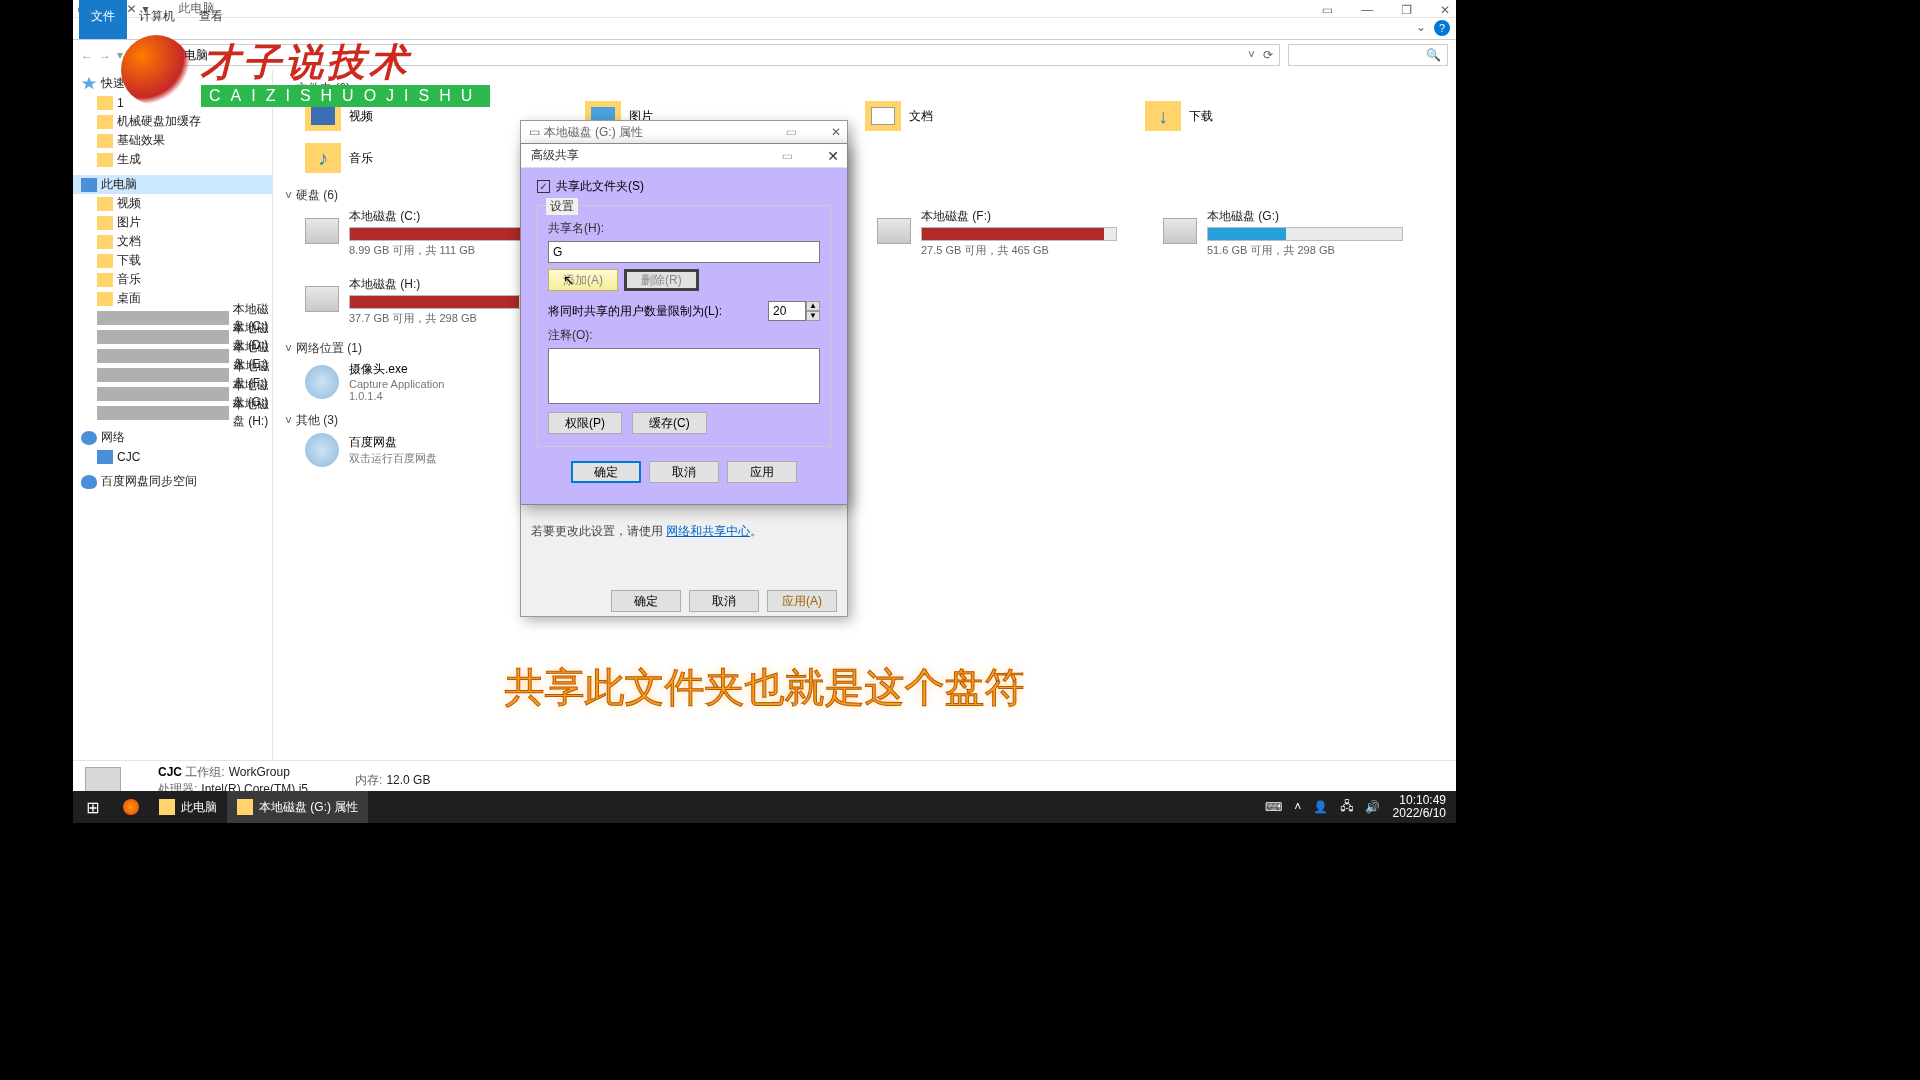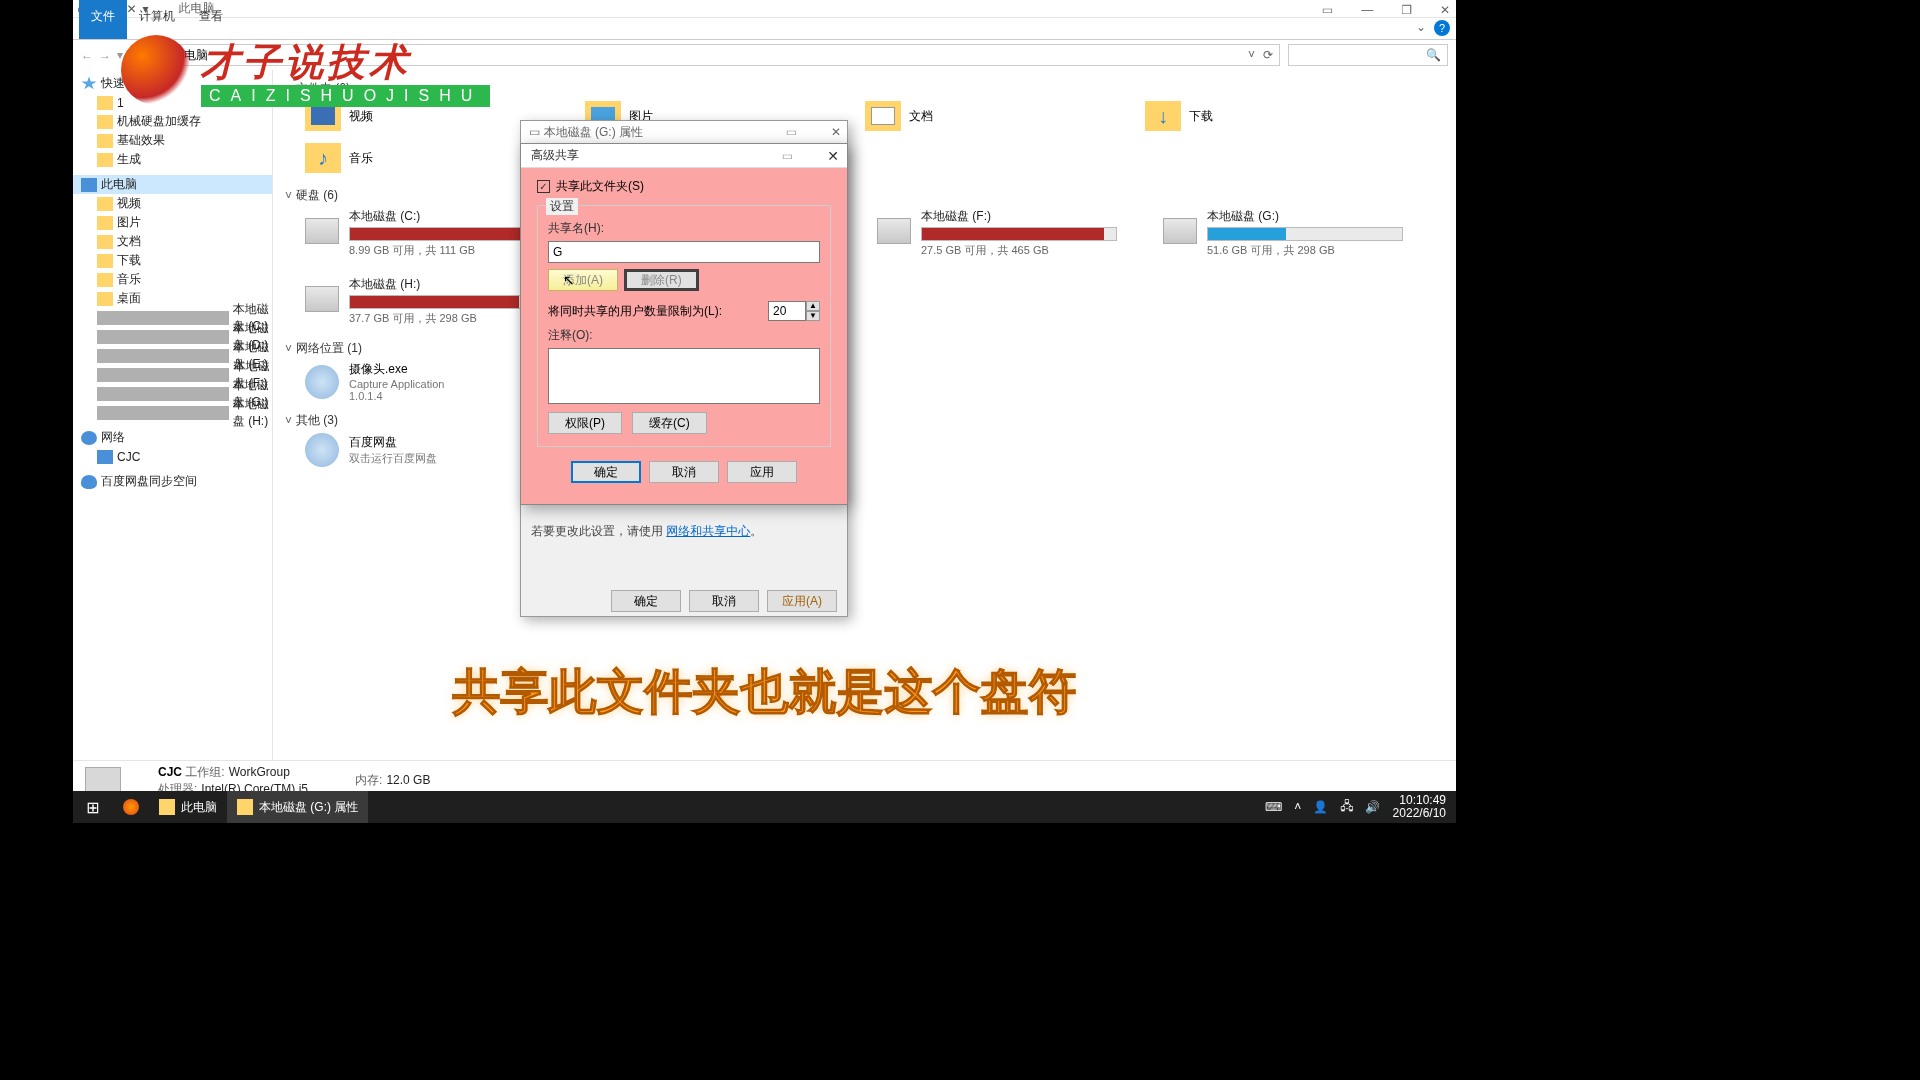--- a/index.html
+++ b/index.html
@@ -87,21 +87,21 @@
 .dlg-prop .dtitle .x { position: absolute; right: 6px; color: #666; }
 .dlg-prop .dtitle .o { position: absolute; right: 50px; color: #999; }
 .dlg-prop .body { padding: 380px 10px 10px; }
 .dlg-prop .hint { color: #444; }
 .dlg-prop .hint a { color: #0066cc; text-decoration: underline; }
 .dlg-prop .btnrow { display: flex; gap: 8px; justify-content: flex-end; margin-top: 50px; }
 .dlg-prop .btnrow button { width: 70px; height: 22px; border: 1px solid #adadad; background: #e1e1e1; }
 .dlg-prop .btnrow button:disabled { color: #a16207; }
 
 
-.dlg-adv { position: absolute; left: 447px; top: 143px; width: 328px; height: 362px; background: #fca5a5; border: 1px solid #888; box-shadow: 4px 4px 14px rgba(0,0,0,.35); }
+.dlg-adv { position: absolute; left: 447px; top: 143px; width: 328px; height: 362px; background: #c4b5fd; border: 1px solid #888; box-shadow: 4px 4px 14px rgba(0,0,0,.35); }
 .dlg-adv .dtitle { height: 24px; background: #fff; display: flex; align-items: center; padding: 0 10px; color: #333; position: relative; border-bottom: 1px solid #ddd; }
 .dlg-adv .dtitle .x { position: absolute; right: 8px; color: #333; font-size: 14px; }
 .dlg-adv .dtitle .o { position: absolute; right: 54px; color: #999; }
 .dlg-adv .form { padding: 10px 16px; }
 .chk-row { display: flex; align-items: center; gap: 6px; margin-bottom: 10px; }
 .chk-row .chk { width: 13px; height: 13px; border: 1px solid #333; display:flex; align-items:center; justify-content:center; font-size:10px; color:#333; }
 .fieldset { border: 1px solid #ccc; padding: 8px 10px 12px; position: relative; }
 .fieldset .legend { position: absolute; top: -8px; left: 8px; background: #f0f0f0; padding: 0 4px; color: #333; }
 .flabel { color: #333; margin: 6px 0 4px; }
 .tbox { width: 100%; height: 22px; border: 1px solid #7a7a7a; padding: 2px 4px; background: #fff; }
@@ -121,21 +121,21 @@
 .dlg-adv .btnrow button { width: 70px; height: 22px; border: 1px solid #adadad; background: #e1e1e1; }
 .dlg-adv .btnrow button.primary { border: 2px solid #0078d7; }
 
 
 .wm-logo { position: absolute; left: 48px; top: 35px; width: 346px; height: 76px; pointer-events: none; }
 .wm-logo .swirl { position:absolute; left:0; top:0; width:70px; height:70px; background: radial-gradient(circle at 30% 30%, #ff7a00, #c62828 60%, transparent 70%); border-radius:50%; }
 .wm-logo .txt1 { position:absolute; left:80px; top:2px; font-size:38px; font-style:italic; font-weight:bold; color:#cc2a1f; letter-spacing:4px; }
 .wm-logo .txt2 { position:absolute; left:80px; top:50px; background:#2db84d; color:#fff; font-size:16px; letter-spacing:10px; padding:2px 8px; }
 
 
-.subtitle { position: absolute; left: 50%; transform: translateX(-50%); top: 660px; font-size: 48px; font-weight: bold; color: #ff9a1f; -webkit-text-stroke: 1px #b35900; text-shadow: 0 0 10px rgba(255,200,120,.8); white-space: nowrap; pointer-events:none; }
+.subtitle { position: absolute; left: 50%; transform: translateX(-50%); top: 660px; font-size: 40px; font-weight: normal; color: #ff9a1f; -webkit-text-stroke: 1px #b35900; text-shadow: 0 0 10px rgba(255,200,120,.8); white-space: nowrap; pointer-events:none; }
 
 
 .taskbar { position: absolute; left: 0; right: 0; bottom: 0; height: 32px; background: #1f1f1f; display: flex; align-items: center; color: #fff; }
 .taskbar .start { width: 40px; text-align: center; font-size: 16px; }
 .taskbar .tbtn { display: flex; align-items: center; gap: 6px; padding: 0 10px; height: 100%; }
 .taskbar .tbtn.active { background: #3a3a3a; }
 .taskbar .tray { margin-left: auto; display: flex; align-items: center; gap: 12px; padding-right: 10px; }
 .taskbar .clock { text-align: right; font-size: 11px; line-height: 13px; }
 .taskbar .ticon { width:16px; height:16px; display:inline-block; }
 .taskbar .ff { background: radial-gradient(circle,#ff9a00,#e0451b); border-radius:50%; }

